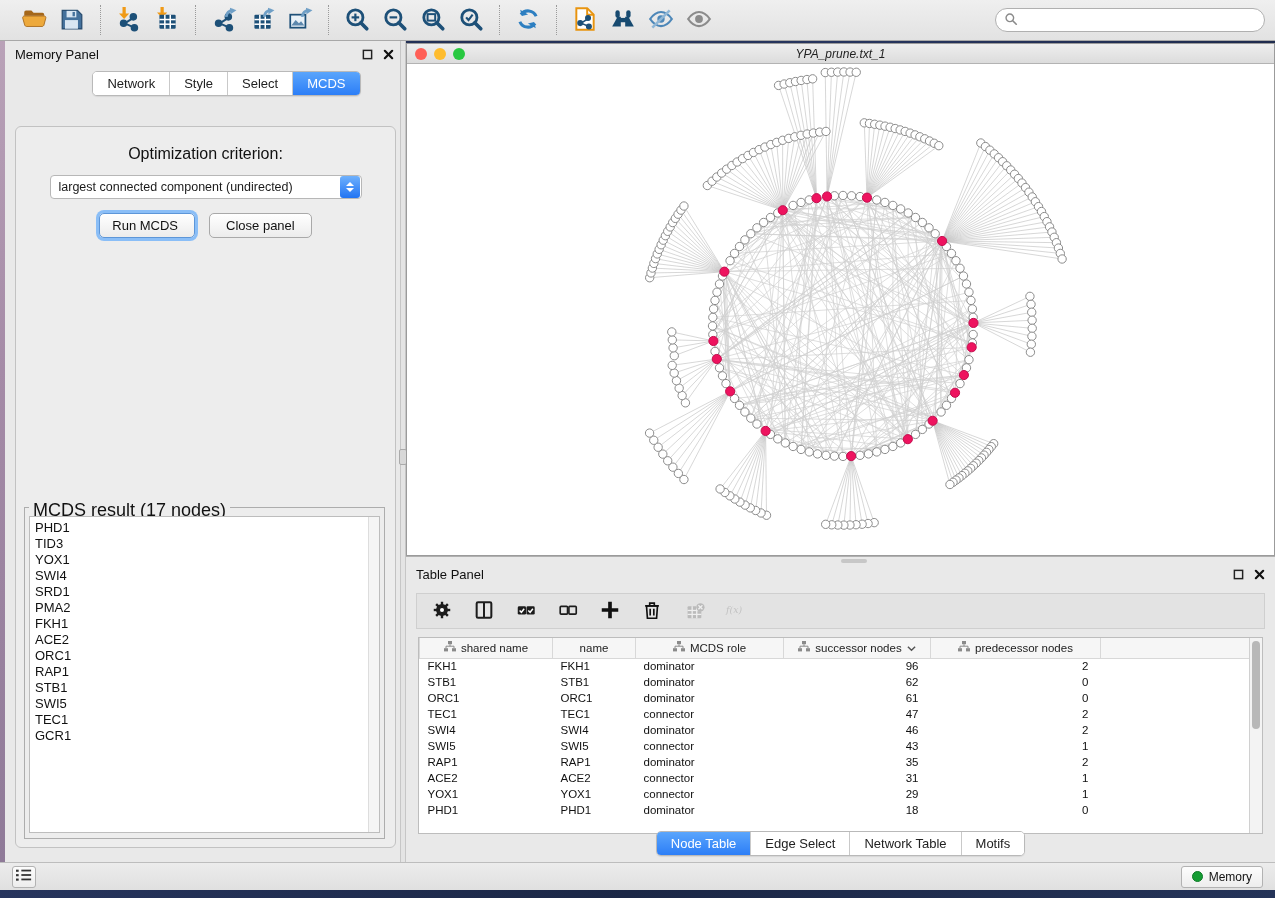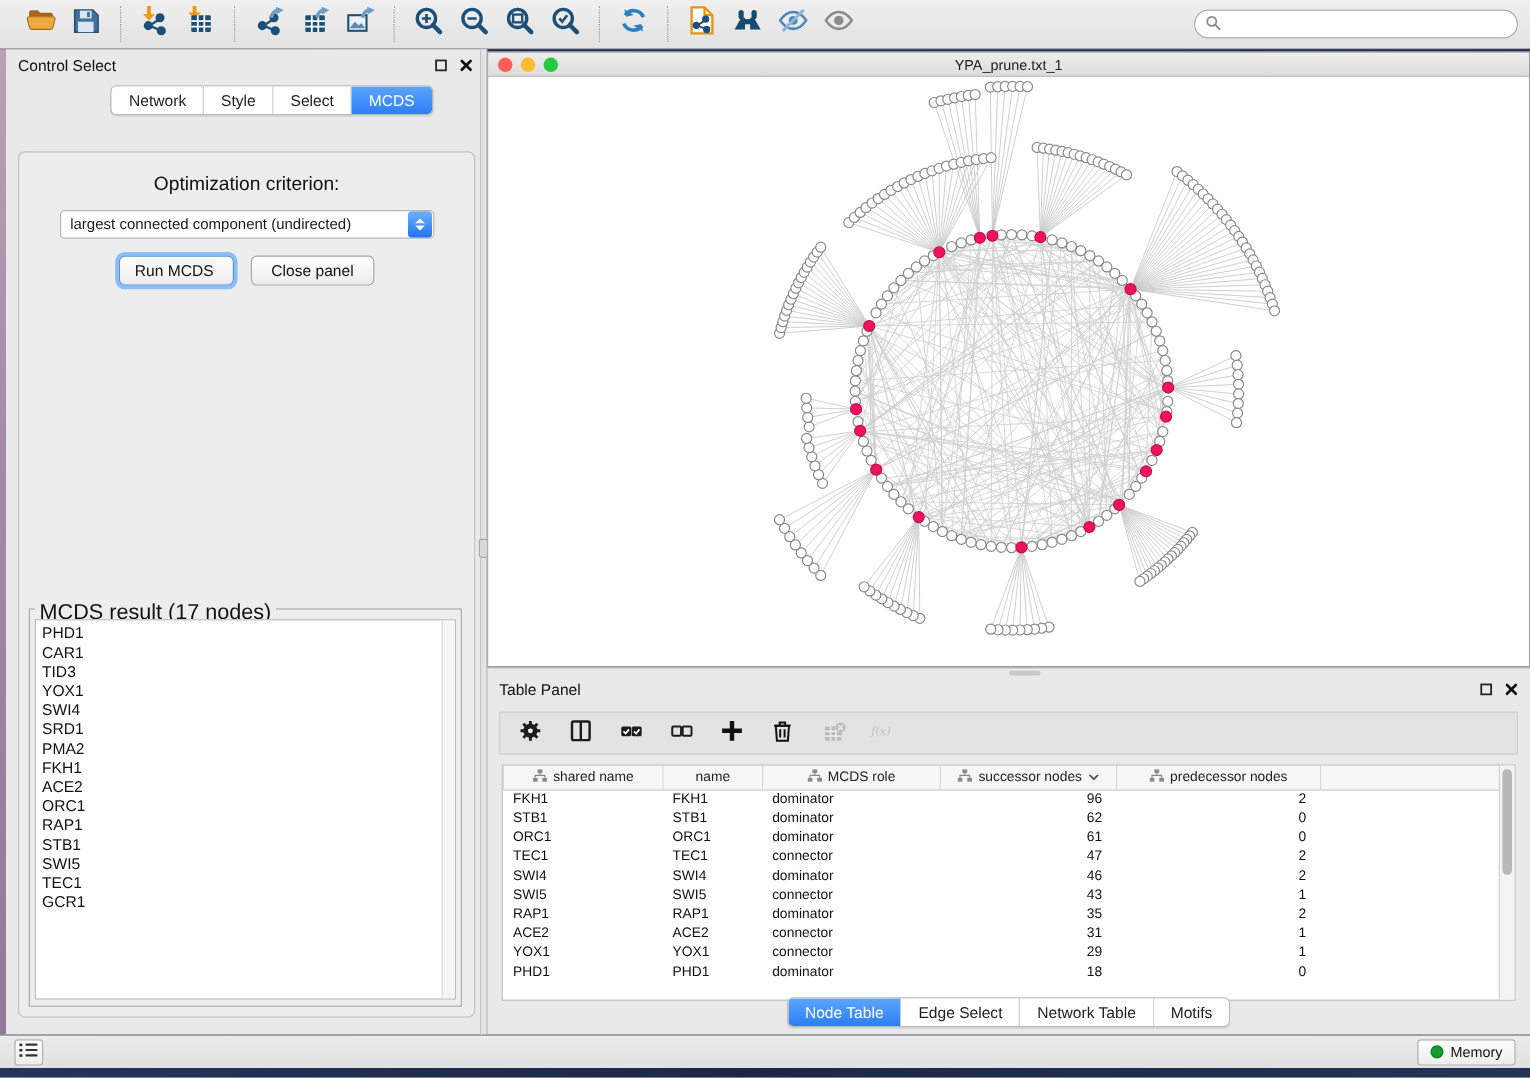--- a/index.html
+++ b/index.html
@@ -11,21 +11,21 @@
   }
   
   .toolbar {
     position:absolute; left:0; top:0; width:1275px; height:41px;
     background:linear-gradient(#efefef,#e2e2e2);
     border-bottom:1px solid #a8a8a8;
     display:flex; align-items:center; padding:0 10px; gap:2px;
   }
   .tb-group { display:flex; align-items:center; gap:6px; padding:0 8px; }
   .tb-sep { width:1px; height:30px; border-left:1px dotted #9a9a9a; margin:0 2px; }
-  .tb-btn { width:32px; height:32px; display:flex; justify-content:center; border:none; background:transparent; cursor:pointer; }
+  .tb-btn { width:32px; height:32px; display:flex; align-items:center; justify-content:center; border:none; background:transparent; cursor:pointer; }
   .tb-btn svg { width:26px; height:26px; }
   .tb-spacer { flex:1; }
   .searchbox {
     width:270px; height:24px; background:#fff; border:1px solid #b0b0b0;
     border-radius:12px; display:flex; align-items:center; padding:0 8px; gap:5px;
   }
   .searchbox input { border:none; outline:none; flex:1; font-size:12px; font-family:"Liberation Sans",sans-serif; background:transparent; }
   
   .left-strip { position:absolute; left:0; top:41px; width:5px; height:821px;
     background:linear-gradient(#b9a2b8,#a58ba7 40%,#8f7a98); }
@@ -79,21 +79,21 @@
   .result-items { flex:1; padding:3px 0 0 5px; }
   .result-items div { font-size:13px; line-height:16px; color:#111; }
   .result-scroll { width:11px; border-left:1px solid #ddd; background:#f5f5f5; }
   
   .net-window {
     position:absolute; left:406px; top:43px; width:869px; height:513px;
     border:1px solid #9b9b9b; background:#fff;
   }
   .net-titlebar {
     height:20px; background:linear-gradient(#eeeeee,#dcdcdc); border-bottom:1px solid #b3b3b3;
-    display:flex; align-items:center; padding:4px 8px; position:relative;
+    display:flex; align-items:center; padding:4px 8px; position:relative;font-style:italic;
   }
   .lights { display:flex; gap:7px; }
   .light { width:12px; height:12px; border-radius:50%; }
   .net-title { position:absolute; left:0; right:0; text-align:center; font-size:12px; color:#222; }
   .net-canvas { position:absolute; left:0; top:21px; right:0; bottom:0; background:#fff; }
   .net-canvas svg { width:100%; height:100%; display:block; }
   
   .table-panel {
     position:absolute; left:406px; top:556px; width:869px; height:306px;
     background:#e9e9e9; border-top:1px solid #b0b0b0;
@@ -332,21 +332,21 @@
           <line x1="15" y1="15" x2="21" y2="21" stroke="#8a8a8a" stroke-width="2.8" stroke-linecap="round"></line>
         </svg></span>
     <input placeholder="" style="">
   </div>
 </div>
 
 <div class="left-strip"></div>
 
 <div class="control-panel">
   <div class="panel-header">
-    <span class="panel-title">Control Select</span>
+    <span class="panel-title">Memory Panel</span>
     <span class="ph-icons">
       <span>
           <svg width="11" height="11" viewBox="0 0 12 12">
             <rect x="1.5" y="1.5" width="9" height="9" fill="none" stroke="#222" stroke-width="1.6"></rect>
           </svg>
         </span>
       <span>
           <svg width="11" height="11" viewBox="0 0 12 12">
             <g stroke="#111" stroke-width="2.4" stroke-linecap="round">
               <line x1="2" y1="2" x2="10" y2="10"></line>
@@ -375,21 +375,20 @@
     </div>
     <div class="btn-row">
       <button class="mac-btn focused">Run MCDS</button>
       <button class="mac-btn">Close panel</button>
     </div>
     <div class="result-group">
       <span class="result-legend">MCDS result (17 nodes)</span>
       <div class="result-list">
         <div class="result-items" id="mcds-list">
             <div>PHD1</div>
-            <div>CAR1</div>
             <div>TID3</div>
             <div>YOX1</div>
             <div>SWI4</div>
             <div>SRD1</div>
             <div>PMA2</div>
             <div>FKH1</div>
             <div>ACE2</div>
             <div>ORC1</div>
             <div>RAP1</div>
             <div>STB1</div>

